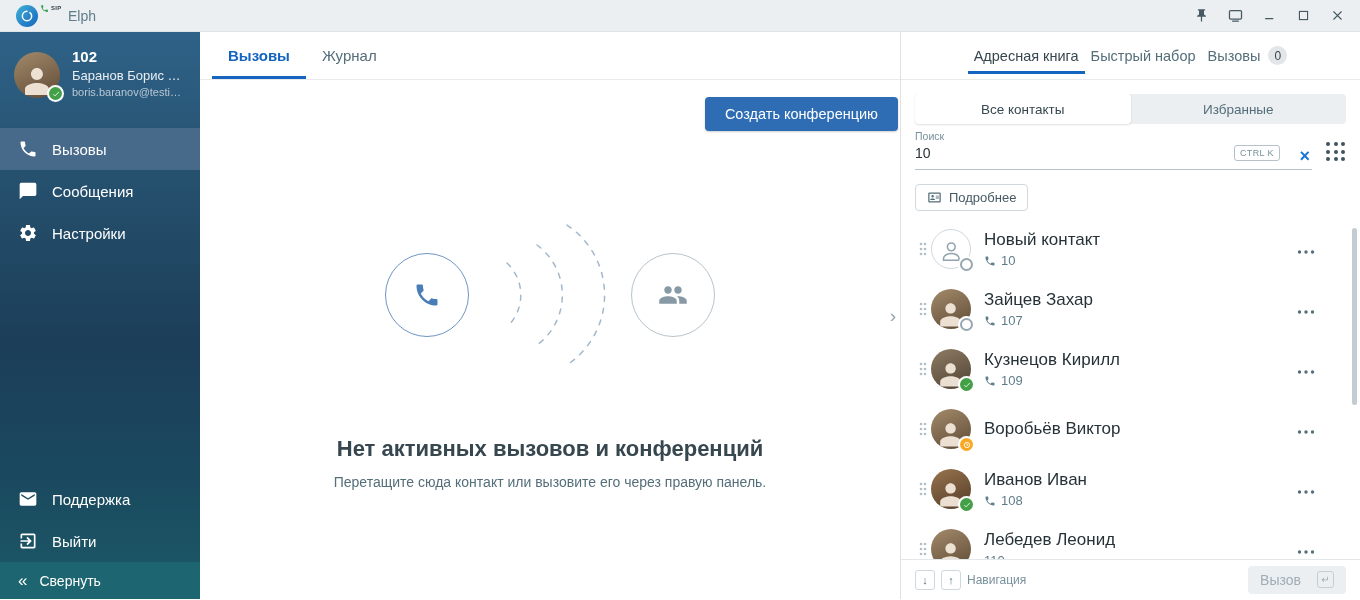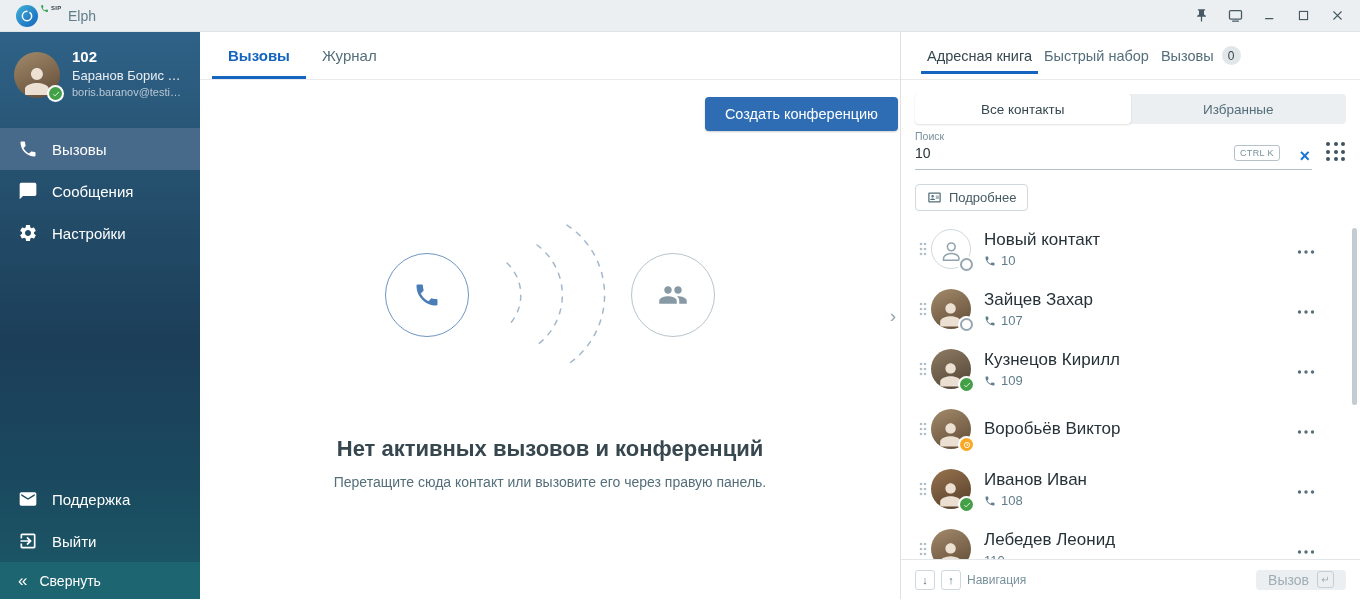--- a/index.html
+++ b/index.html
@@ -71,21 +71,21 @@
   .circle.blue svg { fill:#4a7cb8; width:28px; height:28px; }
   .circle.gray { border:1.5px solid #b8c4cc; }
   .circle.gray svg { fill:#8699a5; width:30px; height:30px; }
   .waves path { fill:none; stroke:#a3b8cc; stroke-width:1.5; stroke-dasharray:5 7; stroke-linecap:round; }
   .empty-title { margin-top:56px; font-size:22px; font-weight:bold; color:#37474f; }
   .empty-sub { margin-top:12px; font-size:14px; color:#546e7a; }
   .panel-handle { position:absolute; right:0; top:50%; transform:translateY(-50%); width:14px; text-align:center; color:#90a4ae; font-size:19px; cursor:pointer; user-select:none; }
 
   
   .right { width:460px; flex:none; border-left:1px solid #e0e0e0; display:flex; flex-direction:column; background:#fff; position:relative; }
-  .right-tabs { justify-content:flex-start; padding:5px 20px; }
+  .right-tabs { justify-content:center; padding:5px 20px; }
   .right-tabs .tab { padding:0 6px; font-size:14.5px; }
   .right-tabs .tab.active { color:#37474f; }
   .tab-badge { width:19px; height:19px; border-radius:50%; background:#e3e6e8; color:#37474f; font-size:12px; display:flex; align-items:center; justify-content:center; }
   .right-content { flex:1; padding:14px 14px 0; display:flex; flex-direction:column; overflow:hidden; }
   .segmented { display:flex; background:#eceff1; border-radius:4px; height:30px; flex:none; }
   .segment { flex:1; display:flex; align-items:center; justify-content:center; font-size:13.5px; color:#546e7a; border-radius:4px; cursor:pointer; }
   .segment.selected { background:#fff; color:#37474f; box-shadow:0 1px 2px rgba(0,0,0,.12); }
   .search-row { display:flex; align-items:flex-end; gap:14px; margin-top:4px; flex:none; }
   .search-field { flex:1; position:relative; border-bottom:1px solid #b6c2c9; padding:2px 0 7px; }
   .search-label { display:block; font-size:10.5px; color:#78909c; }
@@ -105,21 +105,21 @@
   .c-num { display:flex; align-items:center; gap:5px; font-size:13px; color:#607d8b; margin-top:3px; }
   .c-num svg { width:12px; height:12px; fill:#607d8b; }
   .more-btn { margin-right:26px; background:none; border:none; cursor:pointer; padding:5px; }
 
   .scrollbar { position:absolute; right:3px; top:180px; bottom:46px; width:5px; }
   .scroll-thumb { position:absolute; top:16px; height:52%; width:5px; background:#c3ccd1; border-radius:3px; }
 
   .right-footer { height:40px; flex:none; border-top:1px solid #e4e7e9; display:flex; align-items:center; justify-content:space-between; padding:0 14px; }
   .nav-hint { display:flex; align-items:center; gap:6px; color:#78909c; font-size:12px; }
   .key-btn { width:20px; height:20px; border:1px solid #cfd8dc; border-radius:3px; background:#fff; color:#546e7a; font-size:11px; display:flex; align-items:center; justify-content:center; cursor:pointer; }
-  .call-btn { display:flex; align-items:center; gap:8px; background:#eceff1; border:none; border-radius:4px; height:20px; padding:0 12px; color:#9fadb5; font-size:14px; cursor:default; }
+  .call-btn { display:flex; align-items:center; gap:16px; background:#eceff1; border:none; border-radius:4px; height:28px; padding:0 12px; color:#9fadb5; font-size:14px; cursor:default; }
   .enter-key { width:17px; height:17px; border:1px solid #c4ced4; border-radius:3px; font-size:10px; display:flex; align-items:center; justify-content:center; }
 </style>
 </head>
 <body>
 
 <header class="titlebar">
   <div class="logo">
     <div class="logo-circle">
       <svg width="14" height="14" viewBox="0 0 24 24">
           <path d="M12 4a8 8 0 1 0 8 8c0-2.2-1-4.2-3-5.6" fill="none" stroke="#fff" stroke-width="2.6" stroke-linecap="round"></path>

